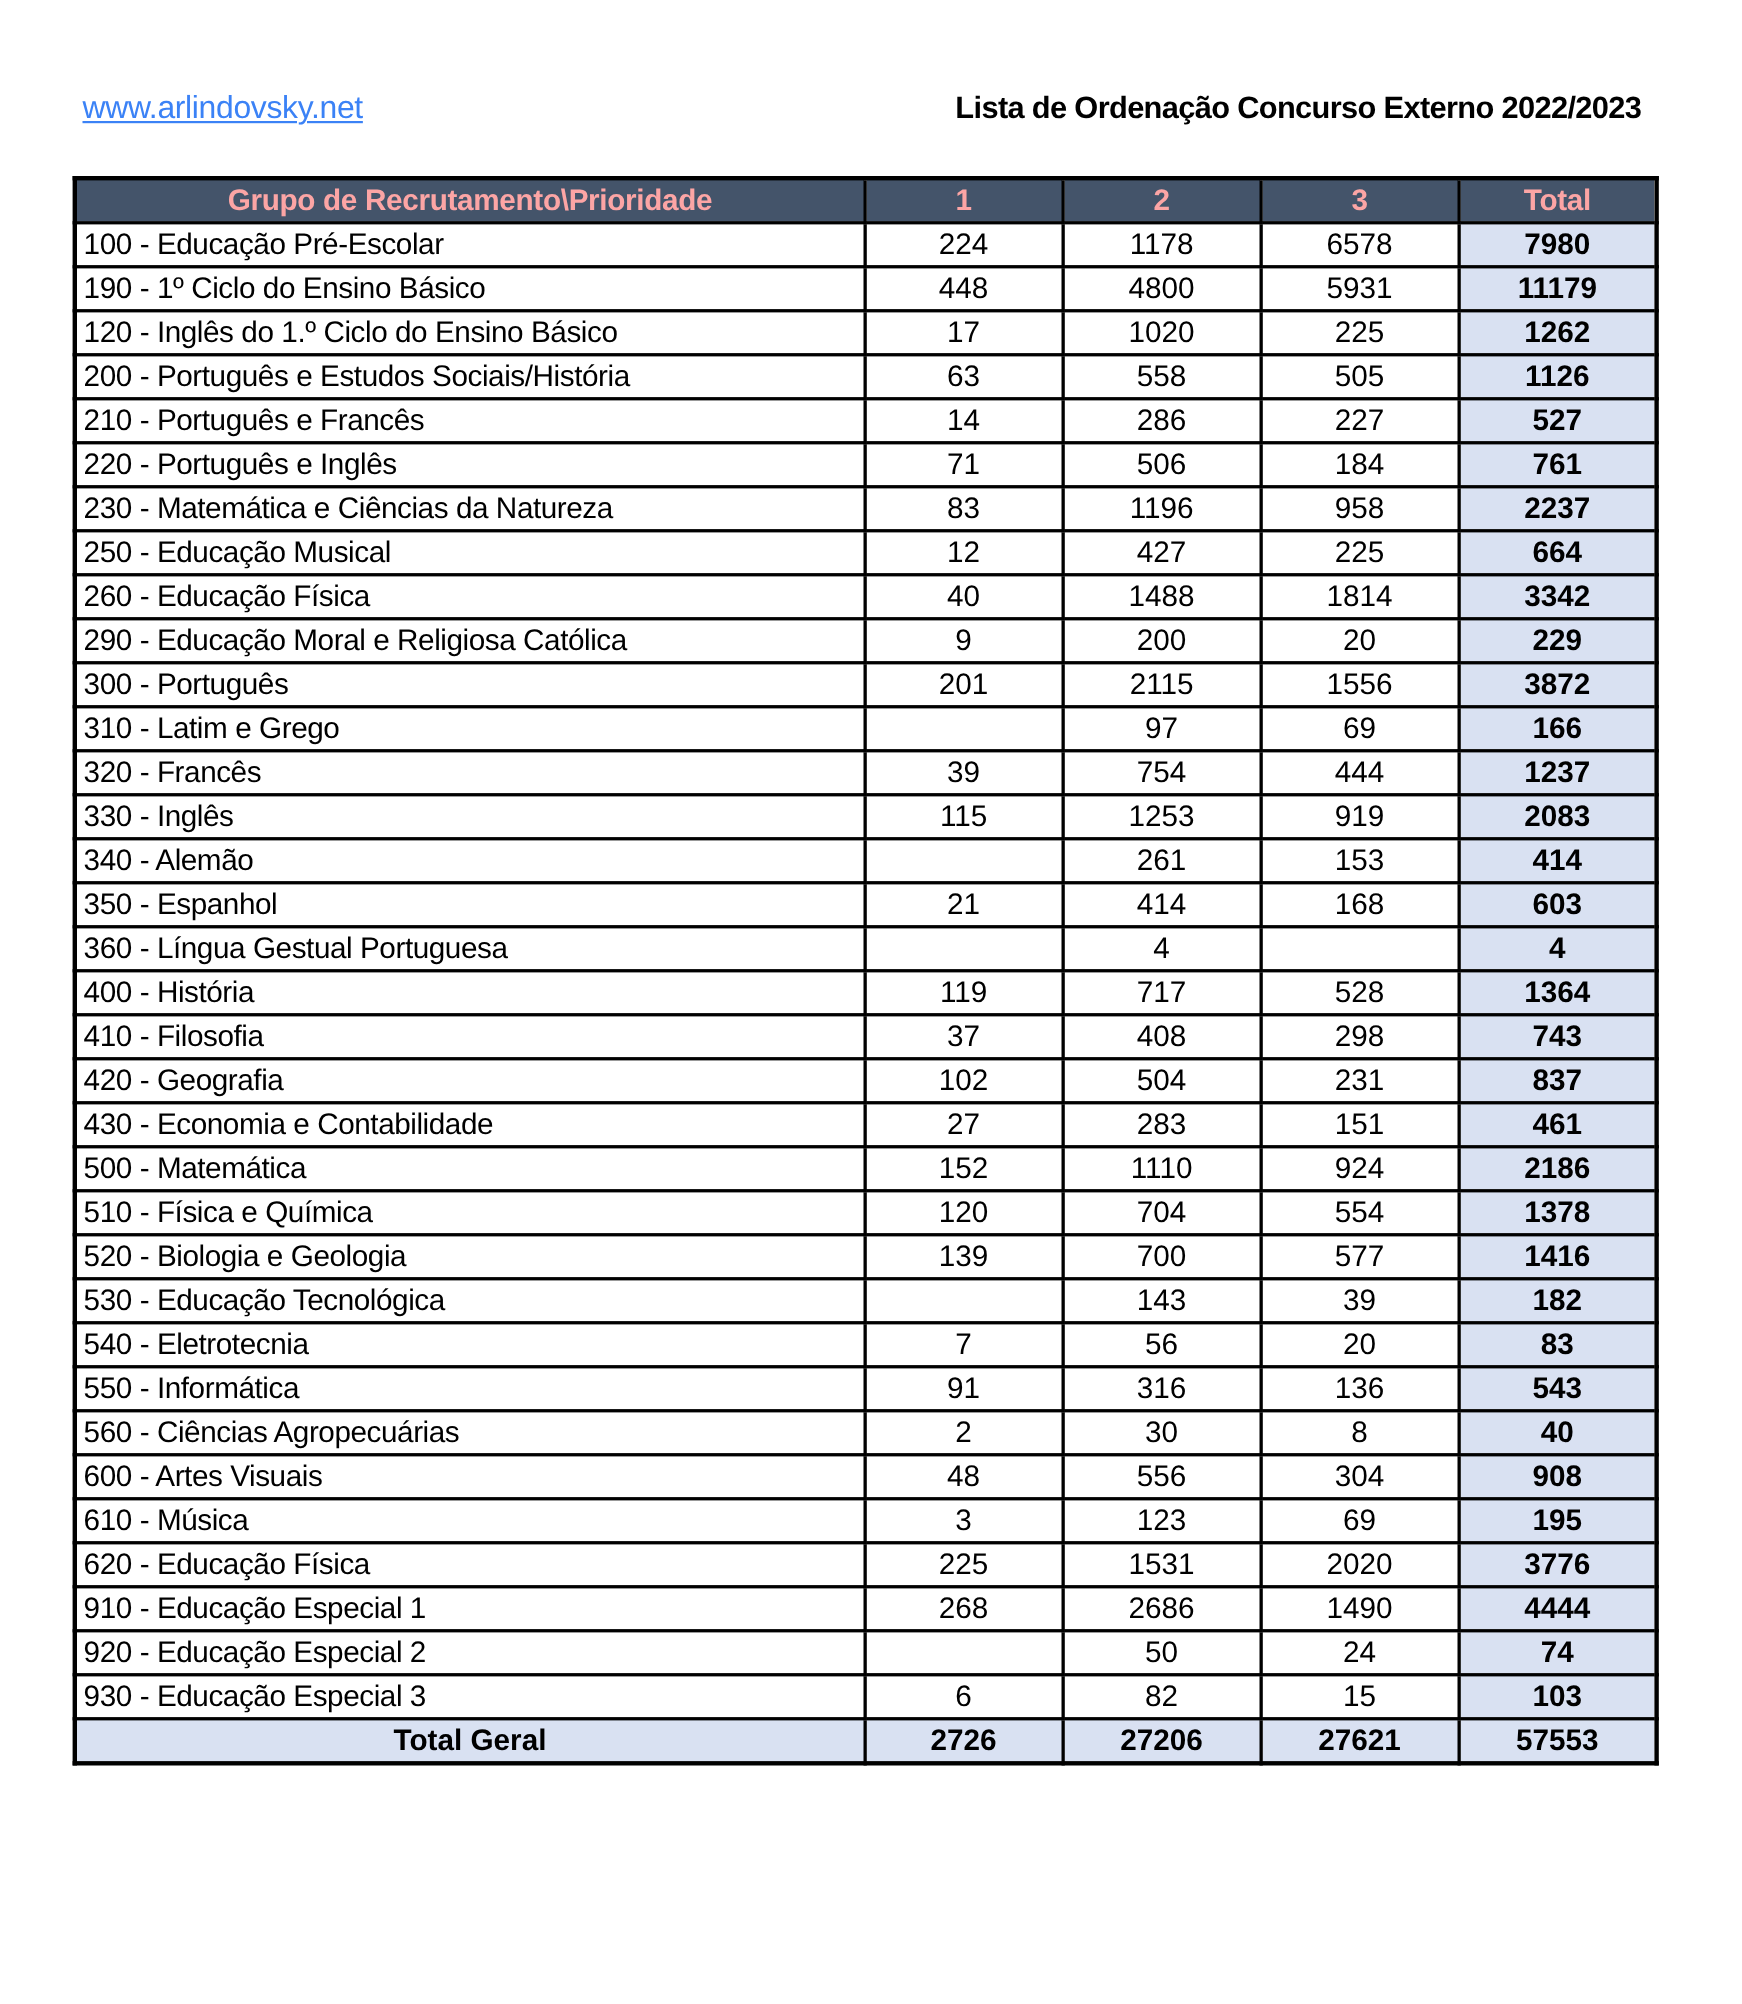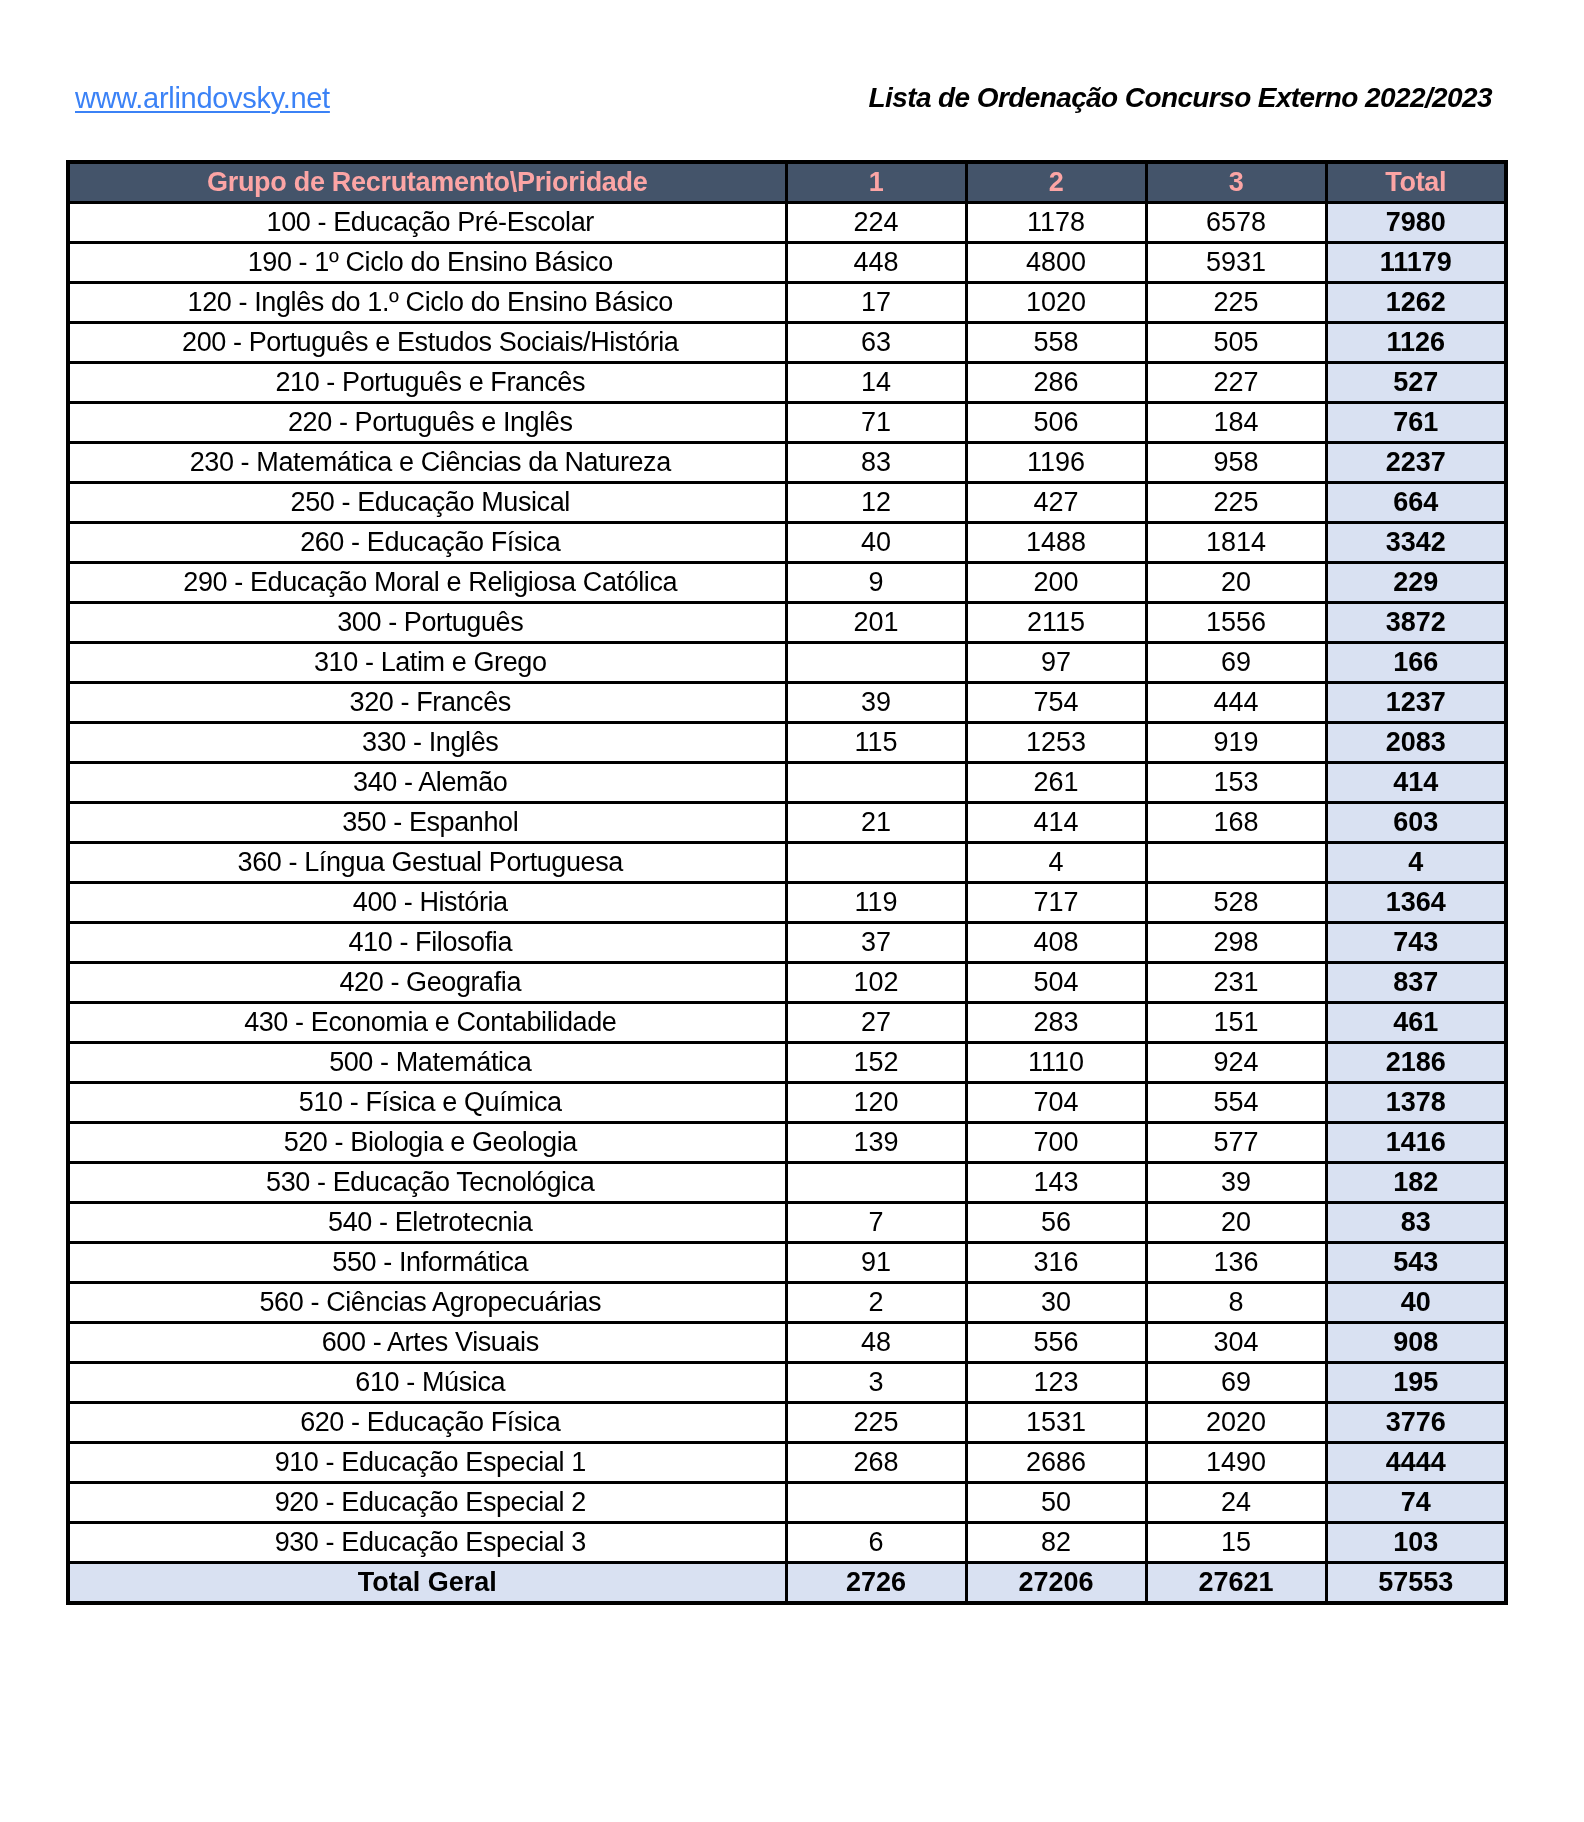--- a/index.html
+++ b/index.html
@@ -28,21 +28,20 @@
       cursor: pointer;
     }
     .doc-title {
       position: absolute;
       right: 92px;
       top: 82px;
       font-size: 28px;
       font-weight: bold;
       letter-spacing: -0.6px;
       white-space: nowrap;
-      font-style: italic;
     }
     table.grid {
       position: absolute;
       left: 66px;
       top: 160px;
       width: 1438px;
       border-collapse: collapse;
       table-layout: fixed;
       border: 4px solid #000;
     }
@@ -58,21 +57,21 @@
       overflow: hidden;
     }
     table.grid thead th {
       background: #44546a;
       color: #fca5a5;
       font-weight: bold;
       text-align: center;
       letter-spacing: -0.3px;
     }
     table.grid td.name {
-      text-align: center;
+      text-align: left;
       padding-left: 6px;
       letter-spacing: -0.4px;
     }
     table.grid td.num {
       text-align: center;
     }
     table.grid td.total {
       background: #d9e1f2;
       font-weight: bold;
       text-align: center;

